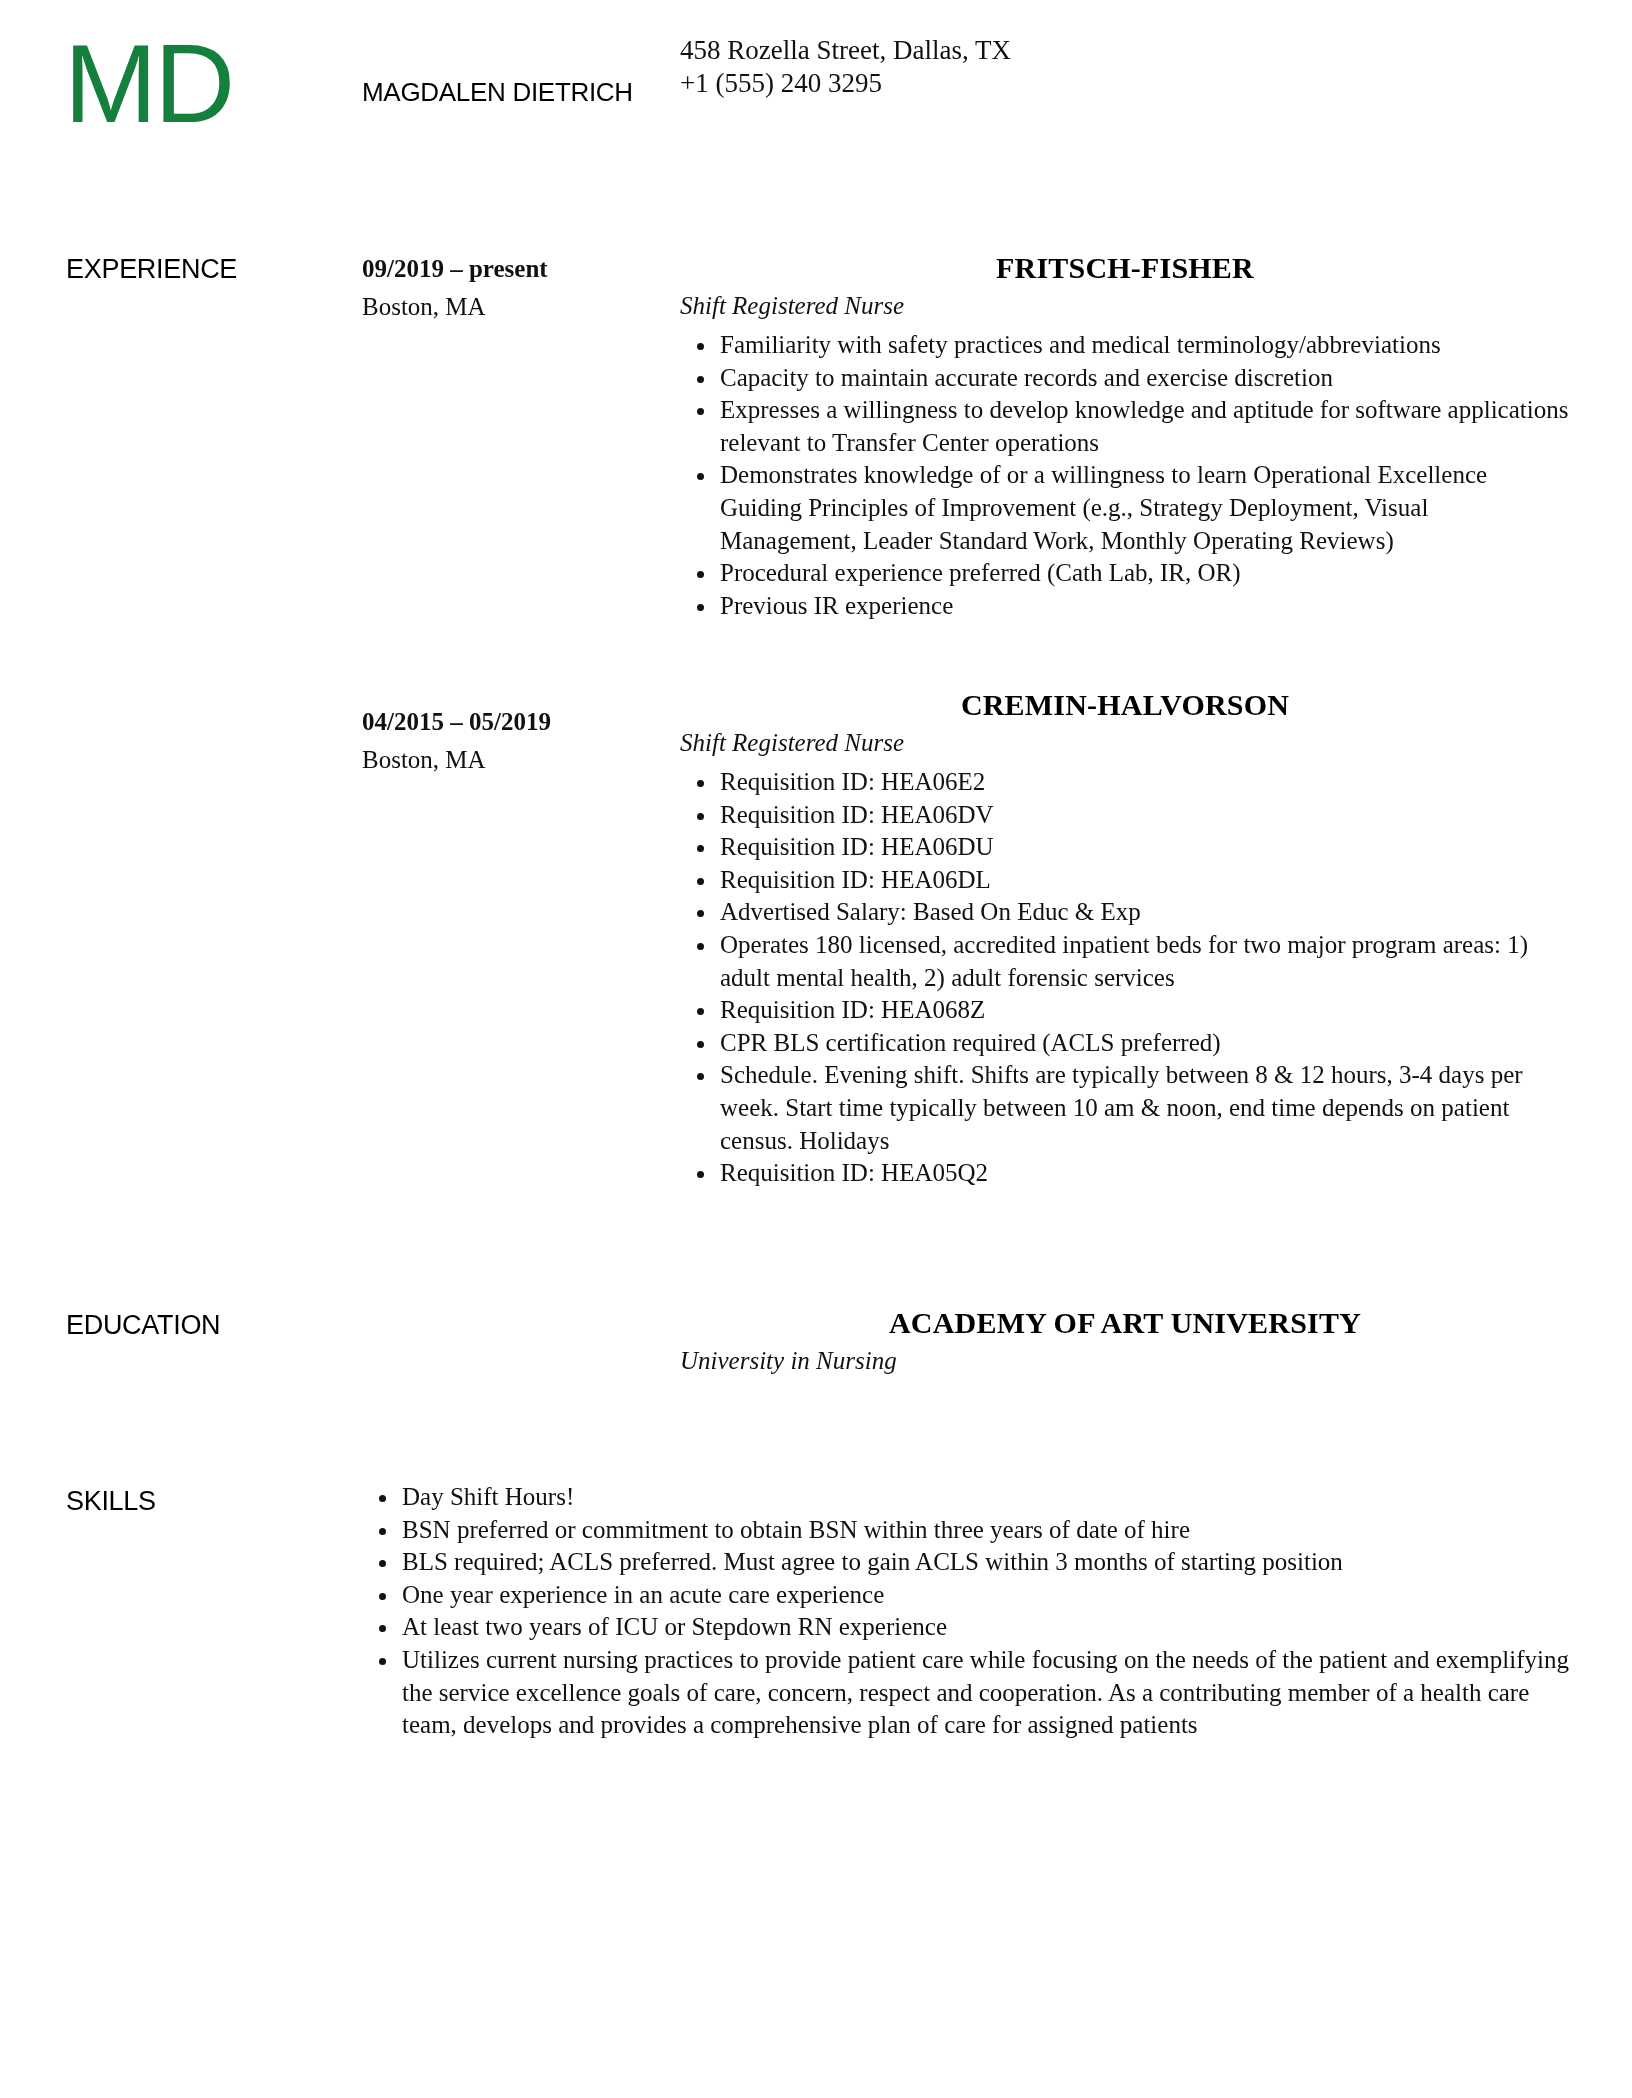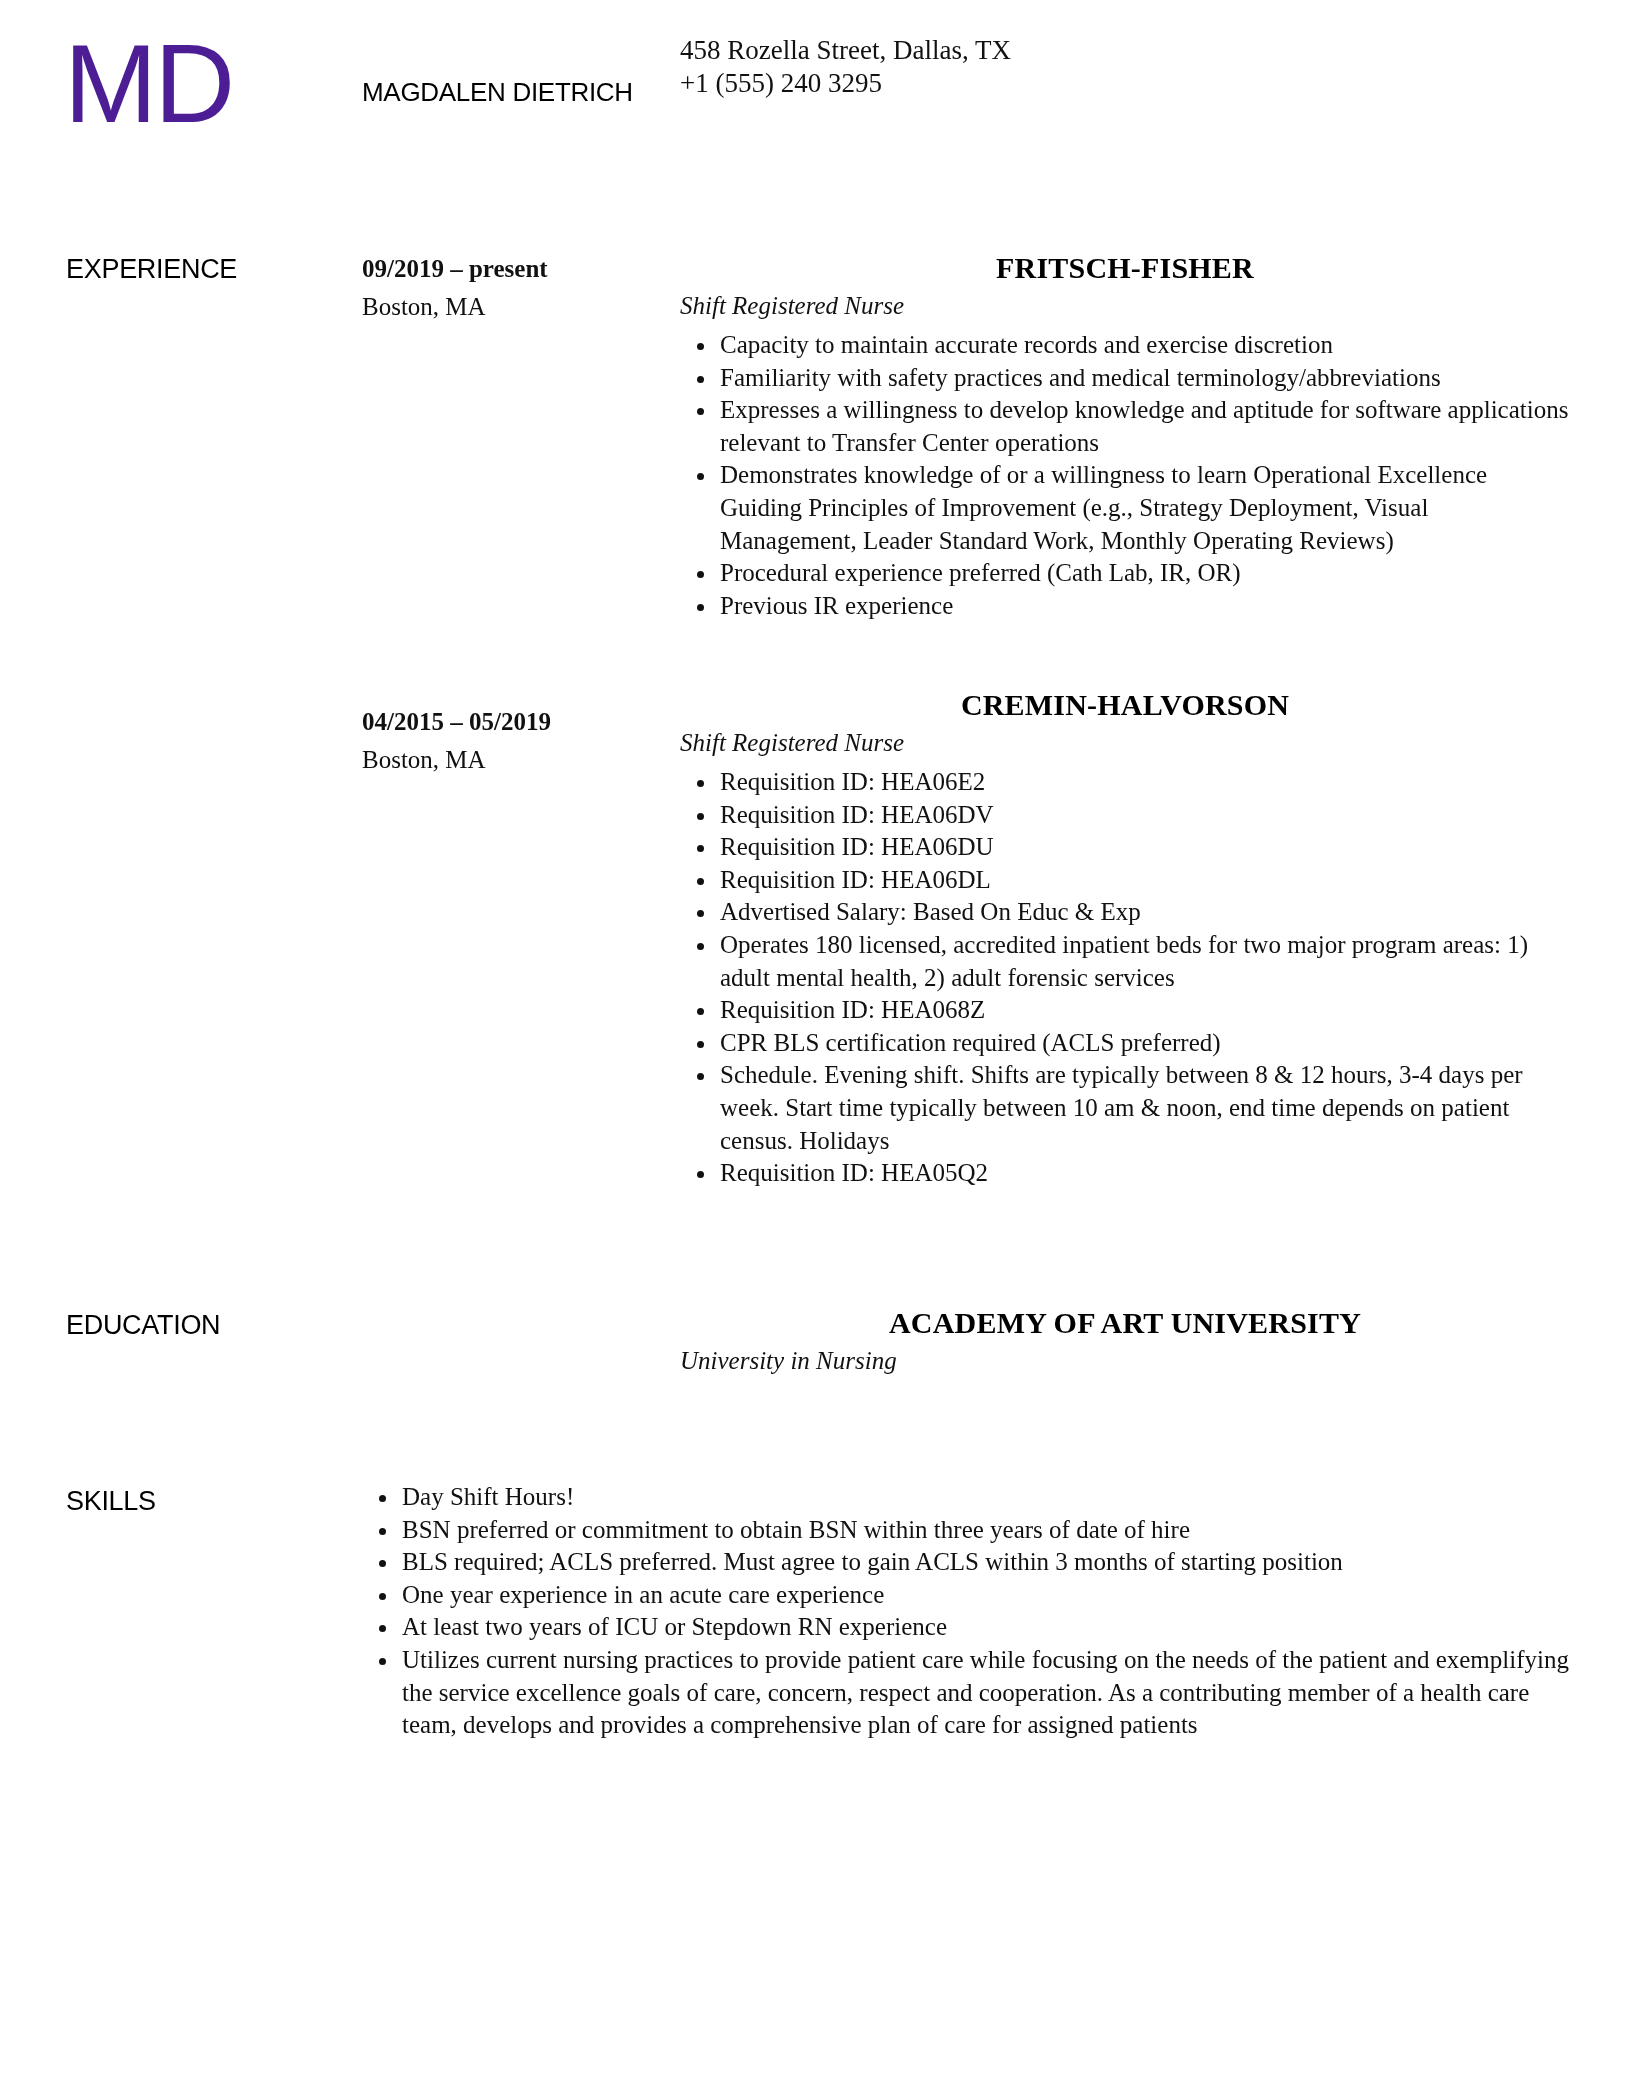--- a/index.html
+++ b/index.html
@@ -18,21 +18,21 @@
     .abs { position: absolute; }
 
     
     .monogram {
       left: 64px;
       top: 28px;
       font-family: "Liberation Sans", "DejaVu Sans", sans-serif;
       font-size: 112px;
       line-height: 1;
       letter-spacing: -3px;
-      color: #4c1d95;
+      color: #15803d;
     }
     .fullname {
       left: 362px;
       top: 38px;
       font-family: "Liberation Sans", "DejaVu Sans", sans-serif;
       font-size: 26px;
       line-height: 30px;
       letter-spacing: -0.3px;
       color: #000;
       margin-top: 39px;
@@ -125,22 +125,22 @@
 <div class="abs section-label" style="top:254px;">EXPERIENCE</div>
 
 <div class="abs meta" style="top:250px;">
   <div class="date">09/2019 – present</div>
   <div>Boston, MA</div>
 </div>
 <div class="abs entry" style="top:249px;">
   <div class="org">FRITSCH-FISHER</div>
   <div class="role">Shift Registered Nurse</div>
   <ul class="bullets">
+    <li>Familiarity with safety practices and medical terminology/abbreviations</li>
     <li>Capacity to maintain accurate records and exercise discretion</li>
-    <li>Familiarity with safety practices and medical terminology/abbreviations</li>
     <li>Expresses a willingness to develop knowledge and aptitude for software applications relevant to Transfer Center operations</li>
     <li>Demonstrates knowledge of or a willingness to learn Operational Excellence Guiding Principles of Improvement (e.g., Strategy Deployment, Visual Management, Leader Standard Work, Monthly Operating Reviews)</li>
     <li>Procedural experience preferred (Cath Lab, IR, OR)</li>
     <li>Previous IR experience</li>
   </ul>
 </div>
 
 <div class="abs meta" style="top:687px;margin-top:16px;">
   <div class="date">04/2015 – 05/2019</div>
   <div>Boston, MA</div>

